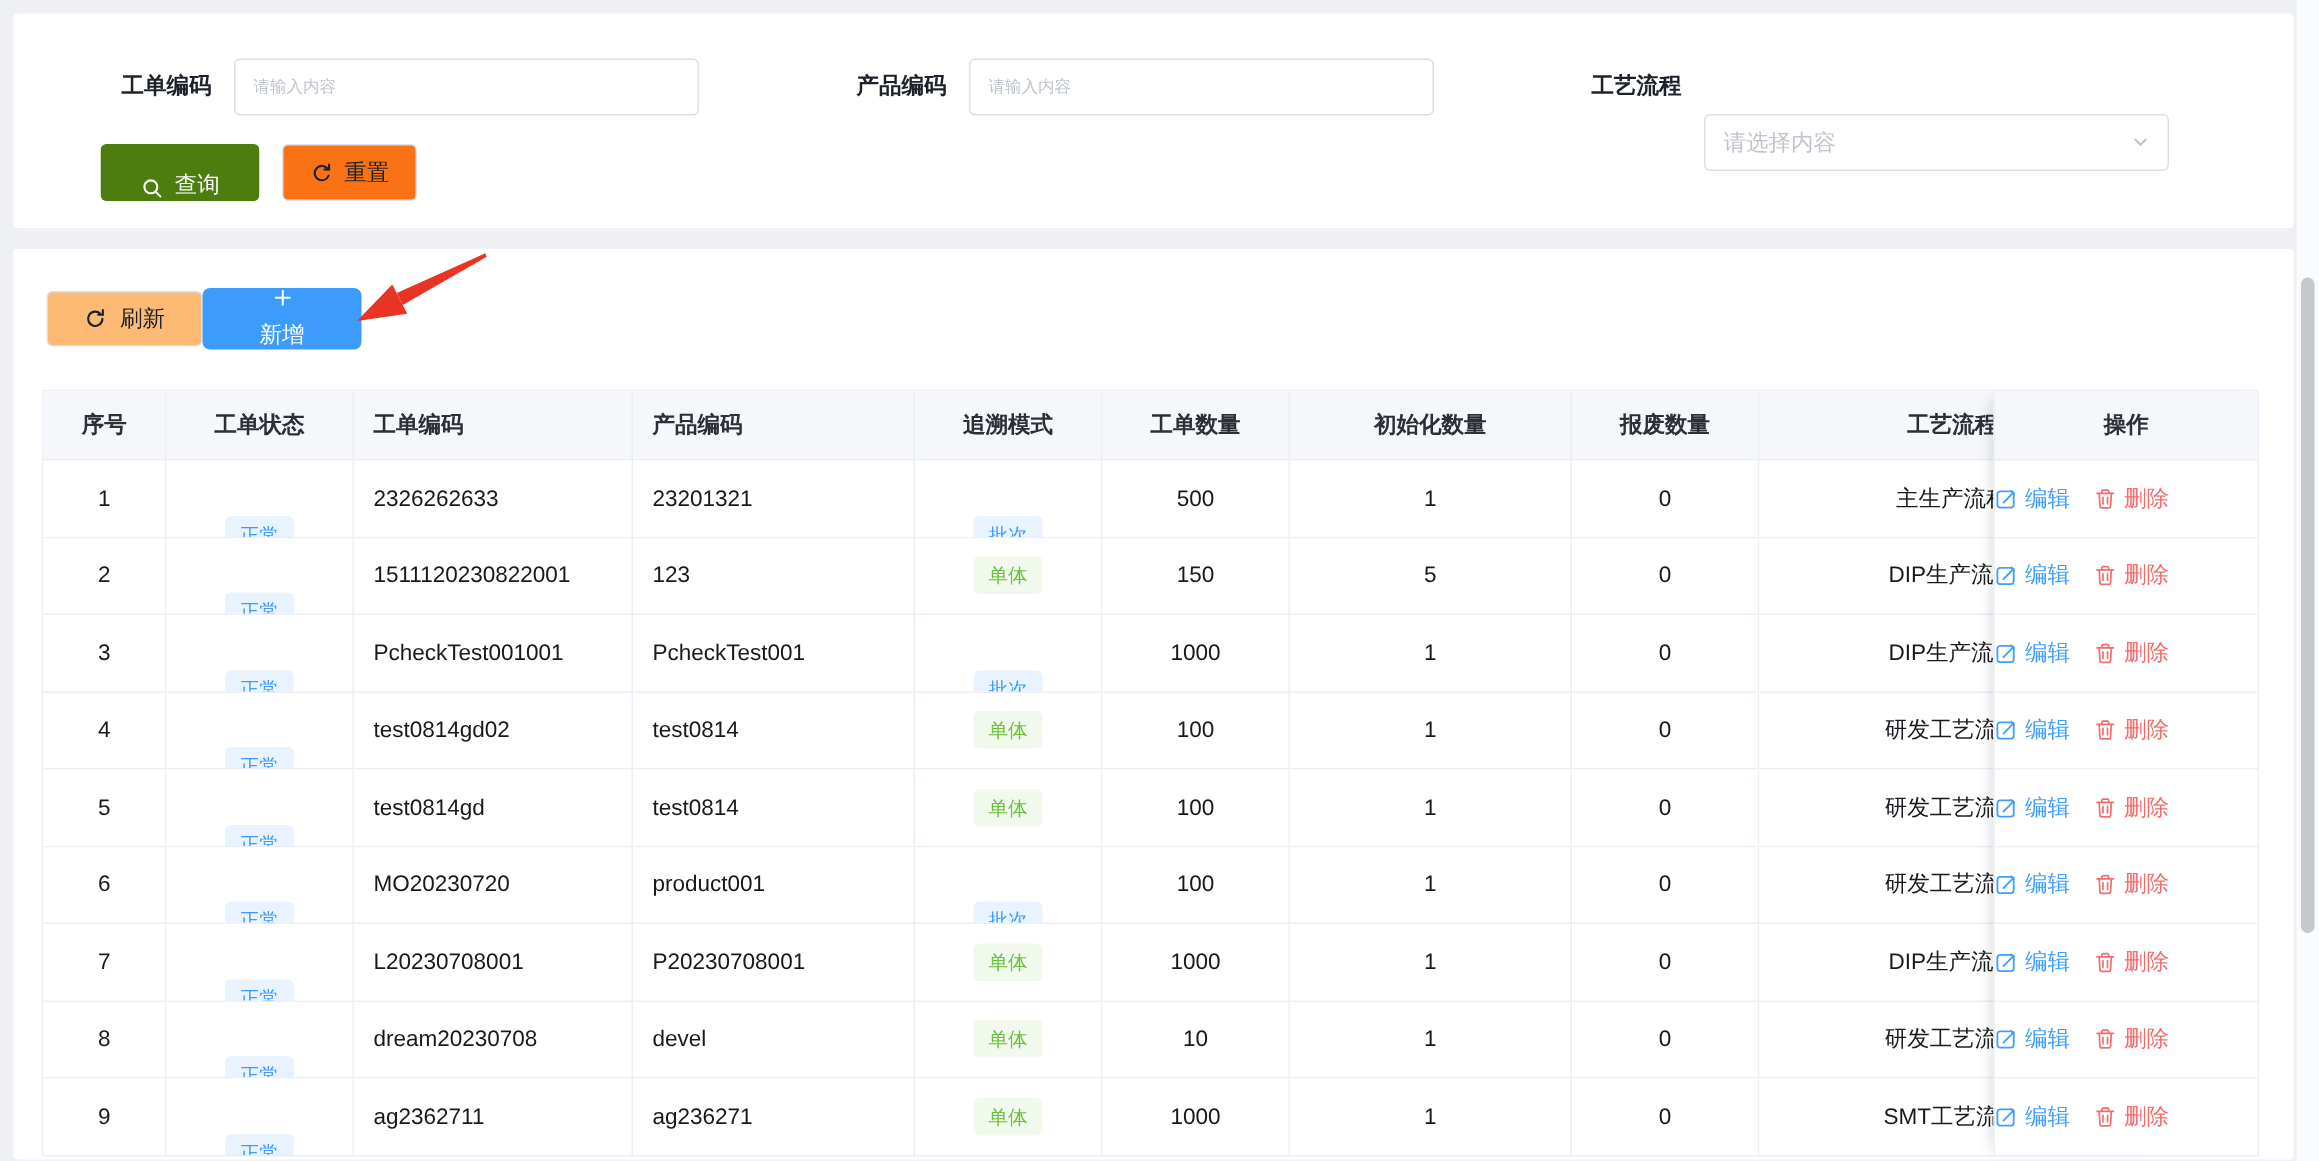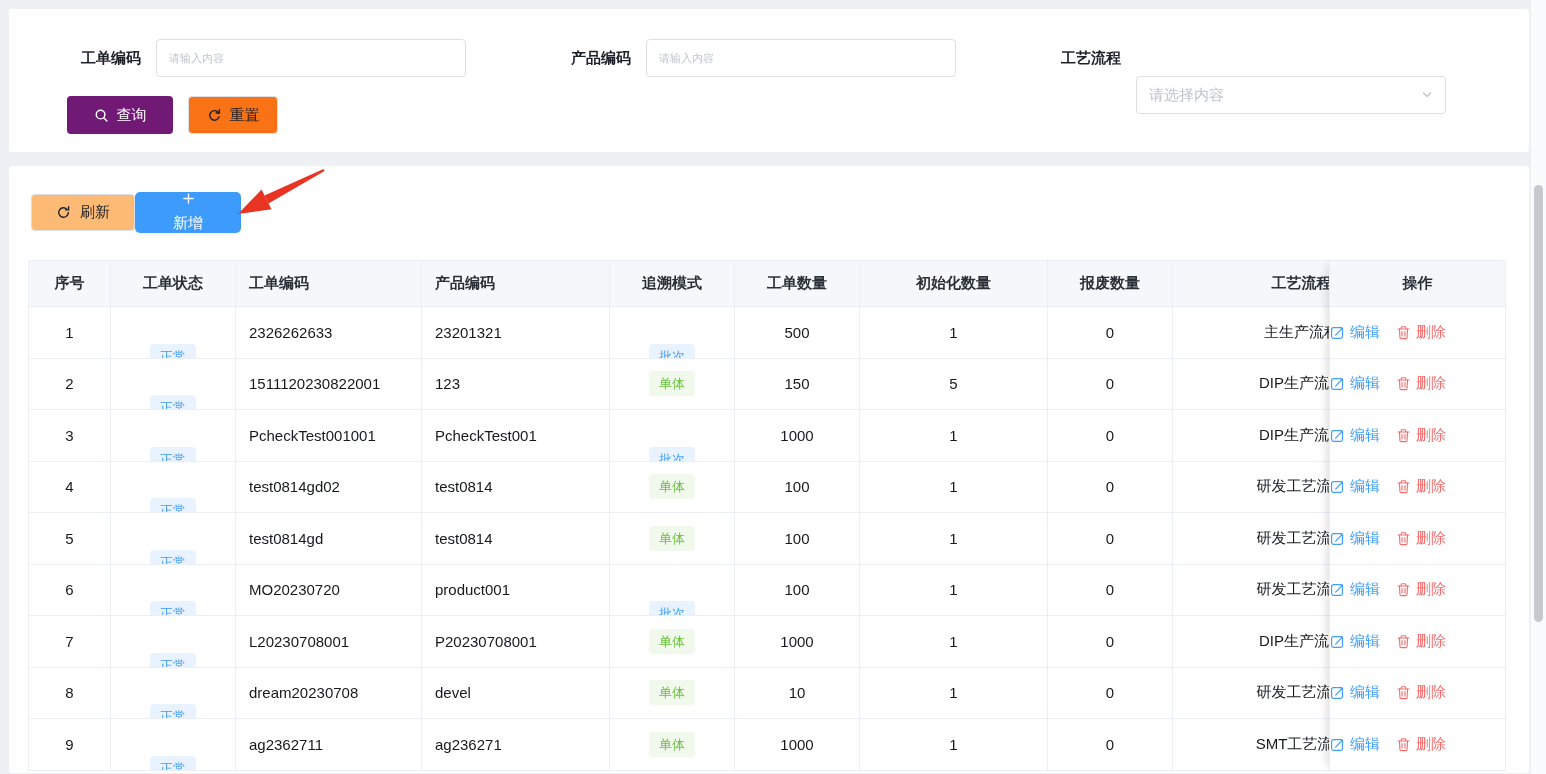--- a/index.html
+++ b/index.html
@@ -39,21 +39,21 @@
   .lb1 { left:52px; } .in1 { left:147px; }
   .lb2 { left:542px; } .in2 { left:637px; }
   .lb3 { left:1032px; } .in3 { left:1127px; }
 
   .btn {
     position:absolute; height:38px; border-radius:4px; cursor:pointer;
     display:inline-flex; align-items:center; justify-content:center; gap:8px;
     font-size:15px; font-family:inherit; border:1px solid transparent;
   }
   .btn svg { width:15px; height:15px; }
-  .btn-query { left:58px; top:87px; width:106px; background:#701a75; color:#fff; }
+  .btn-query { left:58px; top:87px; width:106px; background:#4d7c0f; color:#fff;align-items:flex-end; }
   .btn-reset { left:179px; top:87px; width:90px; background:#f97316; border-color:#dcdfe6; color:#1d2129; }
 
   
   .btn-refresh {
     position:absolute; left:22px; top:28px; width:104px; height:37px;
     background:#fdba74; border:1px solid #dcdfe6; border-radius:4px;
     display:inline-flex; align-items:center; justify-content:center; gap:9px;
     font-size:15px; color:#1d2129; cursor:pointer; z-index:1;
   }
   .btn-add {

